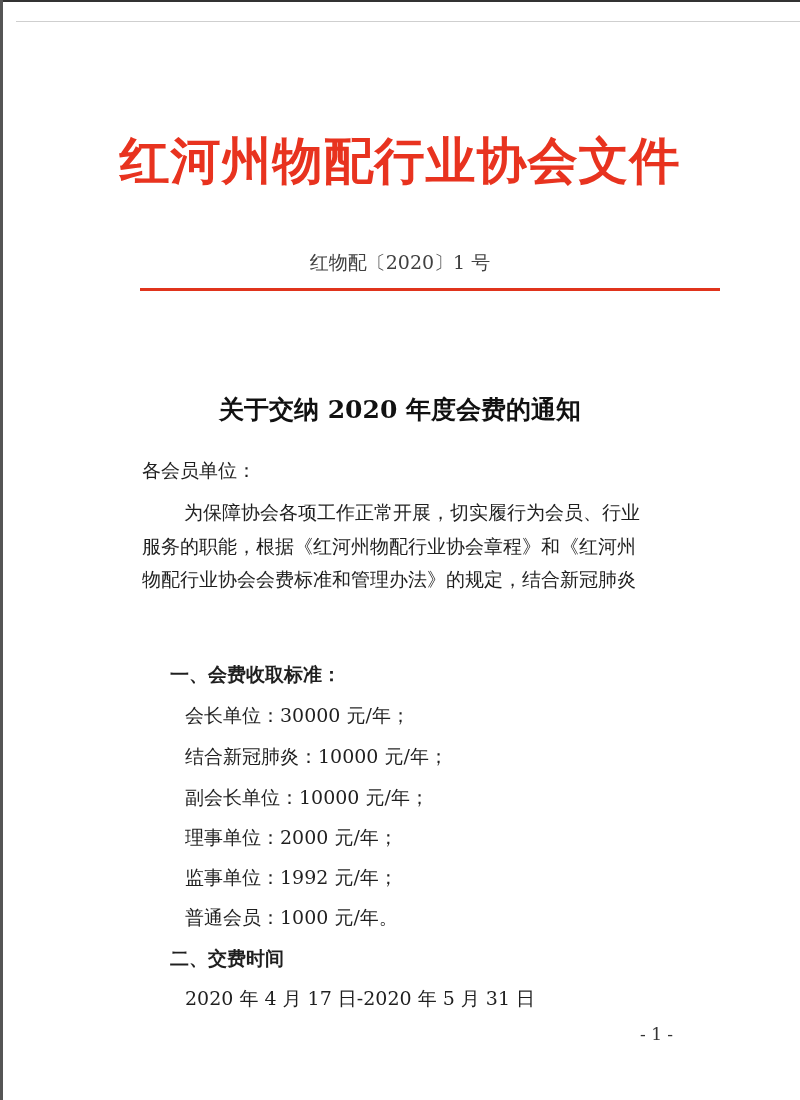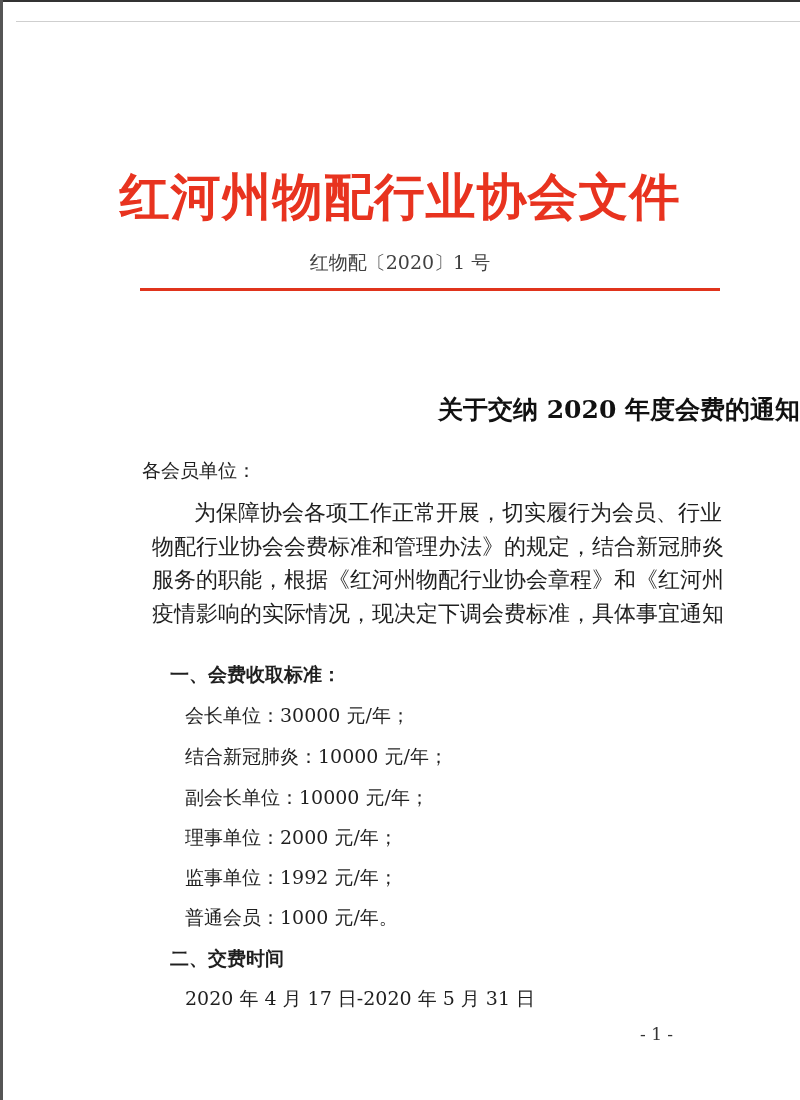--- a/index.html
+++ b/index.html
@@ -10,35 +10,34 @@
     color: #1a1a1a;
   }
   .scan-left { position: absolute; left: 0; top: 0; width: 3px; height: 1100px; background: #555; }
   .scan-top { position: absolute; left: 0; top: 0; width: 800px; height: 2px; background: #333; }
   .scan-line { position: absolute; left: 16px; top: 21px; width: 784px; height: 1px; background: #cfcfcf; }
 
   .masthead {
     position: absolute; left: 0; width: 800px; top: 128px; text-align: center;
     color: #e8331f; font-weight: bold; font-size: 50px; letter-spacing: 1px;
     font-family: "DejaVu Serif", "Liberation Serif", serif;
-    margin-top: 36px;
   }
   .docnum {
     position: absolute; left: 0; width: 800px; top: 250px; text-align: center;
     font-size: 19px; color: #404040;
   }
   .redline {
     position: absolute; left: 140px; top: 288px; width: 580px; height: 3px; background: #e0341c;
   }
   .title {
-    position: absolute; left: 0; width: 800px; top: 393px; text-align: right;
+    position: absolute; left: 0; width: 800px; top: 393px; text-align: center;
     font-size: 25px; font-weight: bold; color: #111;
   }
   .text { position: absolute; font-size: 19px; color: #1f1f1f; white-space: nowrap; }
-  .para { position: absolute; left: 142px; top: 496px; width: 580px; font-size: 22px; line-height: 33.5px; color: #1f1f1f; margin-left: 10px; }
+  .para { position: absolute; left: 142px; top: 496px; width: 580px; font-size: 19px; line-height: 33.5px; color: #1f1f1f; }
   .para .indent { padding-left: 42px; }
   .heading { font-weight: bold; }
   .pageno { position: absolute; left: 640px; top: 1024px; font-size: 17px; color: #333; }
 </style>
 </head>
 <body>
 
 <div class="scan-top"></div>
 <div class="scan-left"></div>
 <div class="scan-line"></div>
@@ -46,23 +45,22 @@
 <div class="masthead">红河州物配行业协会文件</div>
 <div class="docnum">红物配〔2020〕1 号</div>
 <div class="redline"></div>
 
 <div class="title">关于交纳 2020 年度会费的通知</div>
 
 <div class="text" style="left:142px; top:458px;">各会员单位：</div>
 
 <div class="para">
   <div class="indent">为保障协会各项工作正常开展，切实履行为会员、行业</div>
+  <div>服务的职能，根据《红河州物配行业协会章程》和《红河州</div>
   <div>物配行业协会会费标准和管理办法》的规定，结合新冠肺炎</div>
-  <div>服务的职能，根据《红河州物配行业协会章程》和《红河州</div>
-  <div>疫情影响的实际情况，现决定下调会费标准，具体事宜通知</div>
 </div>
 
 <div class="text heading" style="left:170px; top:662px;">一、会费收取标准：</div>
 <div class="text" style="left:185px; top:703px;">会长单位：30000 元/年；</div>
 <div class="text" style="left:185px; top:744px;">结合新冠肺炎：10000 元/年；</div>
 <div class="text" style="left:185px; top:785px;">副会长单位：10000 元/年；</div>
 <div class="text" style="left:185px; top:825px;">理事单位：2000 元/年；</div>
 <div class="text" style="left:185px; top:865px;">监事单位：1992 元/年；</div>
 <div class="text" style="left:185px; top:905px;">普通会员：1000 元/年。</div>
 

